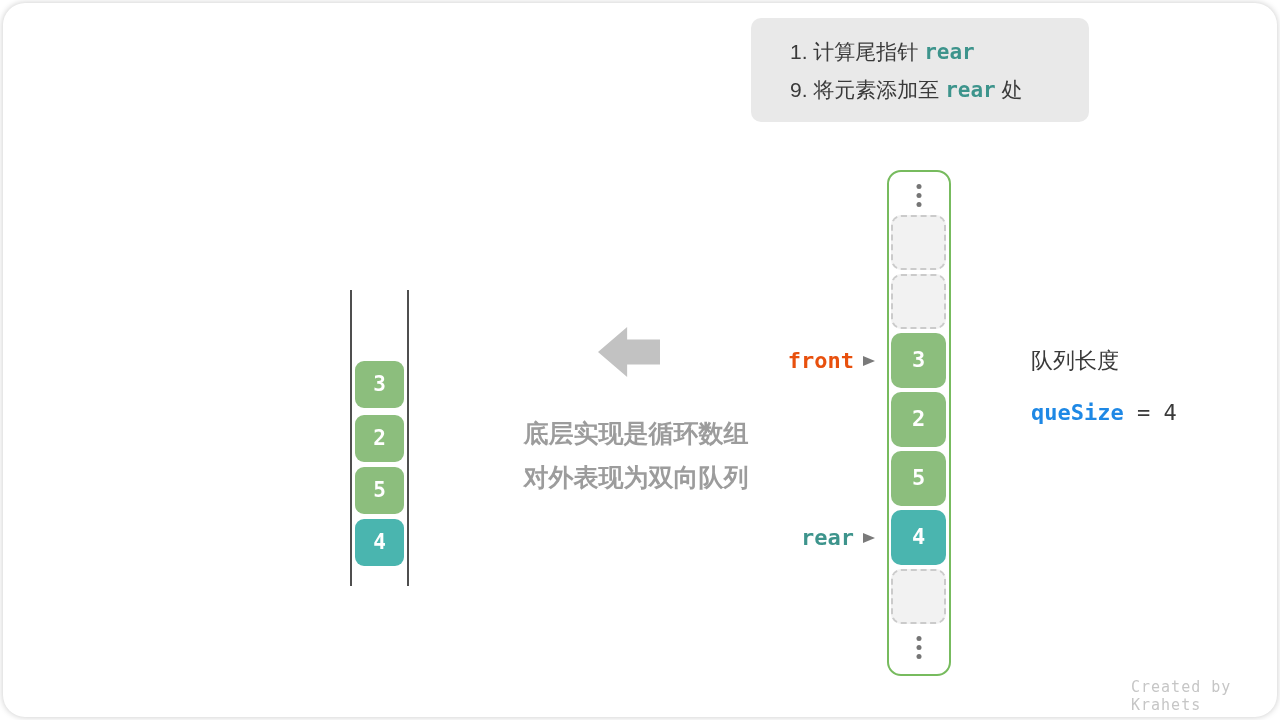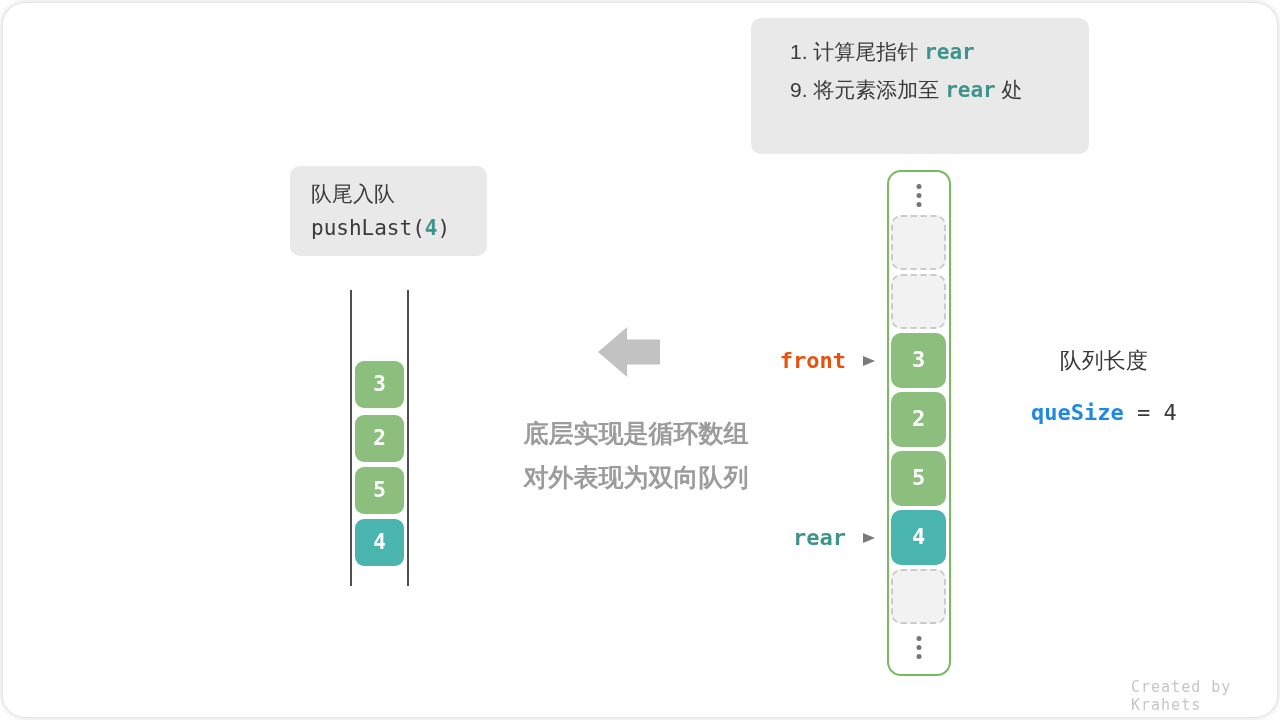--- a/index.html
+++ b/index.html
@@ -3,21 +3,21 @@
 <meta charset="utf-8">
 <style>
   * { margin: 0; padding: 0; box-sizing: border-box; }
   html, body { width: 1280px; height: 720px; background: #ffffff; overflow: hidden;
     font-family: "Liberation Sans", "DejaVu Sans", sans-serif; }
 
   .canvas { position: absolute; left: 3px; top: 3px; width: 1274px; height: 714px;
     background: #ffffff; border-radius: 22px; box-shadow: 0 0 6px rgba(0,0,0,0.22); }
 
   
-  .instruction-box { position: absolute; left: 748px; top: 15px; width: 338px; height: 136px;
+  .instruction-box { position: absolute; left: 748px; top: 15px; width: 338px; height: 104px;
     background: #E9E9E9; border-radius: 10px; padding: 15px 0 0 39px; }
   .instr-line { font-size: 21px; line-height: 37px; color: #3A3A3A; white-space: pre; }
   .code { font-family: "DejaVu Sans Mono", "Liberation Mono", monospace; font-weight: bold; }
   .code-teal { color: #3D948C; }
   .code-blue { color: #1E88E5; }
 
   
   .op-box { position: absolute; left: 287px; top: 163px; width: 197px; height: 90px;
     background: #E9E9E9; border-radius: 10px; padding: 14px 0 0 21px; }
   .op-title { font-size: 21px; color: #3A3A3A; line-height: 28px; }
@@ -53,56 +53,52 @@
   .dots-bottom { top: 464px; }
   .rcell { position: absolute; left: 2px; width: 55px; height: 55px; border-radius: 10px;
     color: #ffffff; font-family: "DejaVu Sans Mono", "Liberation Mono", monospace;
     font-weight: bold; font-size: 22px; line-height: 53px; text-align: center; }
   .rcell.empty { background: #F2F2F2; border: 2px dashed #CBCBCB; }
   .r0 { top: 43px; }  .r1 { top: 102px; } .r2 { top: 161px; } .r3 { top: 220px; }
   .r4 { top: 279px; } .r5 { top: 338px; } .r6 { top: 397px; }
 
   
   .pointer { position: absolute; left: 768px; width: 104px; height: 29px;
-    display: flex; align-items: center; justify-content: flex-end; gap: 17px; }
+    display: flex; align-items: center; justify-content: flex-end; gap: 9px; }
   .pointer-front { top: 343px; }
   .pointer-rear  { top: 520px; }
   .ptr-text { font-family: "DejaVu Sans Mono", "Liberation Mono", monospace;
     font-weight: bold; font-size: 22px; }
   .ptr-front-text { color: #E8500D; }
   .ptr-rear-text  { color: #3D948C; }
   .tri { width: 0; height: 0; border-left: 12px solid #7A7A7A;
     border-top: 5px solid transparent; border-bottom: 5px solid transparent; }
 
   
-  .queue-info { position: absolute; left: 1028px; top: 343px; text-align: center; }
+  .queue-info { position: absolute; left: 1028px; top: 343px; }
   .qi-label { font-size: 22px; color: #3A3A3A; line-height: 30px; }
   .qi-code { font-family: "DejaVu Sans Mono", "Liberation Mono", monospace; font-size: 22px;
     color: #3A3A3A; line-height: 30px; margin-top: 22px; white-space: pre; }
   .qi-code .qname { color: #1E88E5; font-weight: bold; }
 
   
   .watermark { position: absolute; left: 1128px; top: 675px;
     font-family: "DejaVu Sans Mono", "Liberation Mono", monospace;
     font-size: 15px; color: #C6C6C6; letter-spacing: 1px; }
 </style>
 </head>
 <body>
 
 <div class="canvas">
 
   <div class="instruction-box">
     <div class="instr-line"><span>1. 计算尾指针 </span><span class="code code-teal">rear</span><span></span></div>
     <div class="instr-line"><span>9. 将元素添加至 </span><span class="code code-teal">rear</span><span> 处</span></div>
   </div>
 
-  <div class="op-box">
-    <div class="op-title">队尾入队</div>
-    <div class="op-code"><span>pushLast(</span><span class="arg">4</span><span>)</span></div>
-  </div>
 
   <div class="left-array">
     <div class="lcell fill-green" style="top:71px">3</div>
     <div class="lcell fill-green" style="top:125px">2</div>
     <div class="lcell fill-green" style="top:177px">5</div>
     <div class="lcell fill-teal" style="top:229px">4</div>
   </div>
 
   <div class="block-arrow"></div>
 

